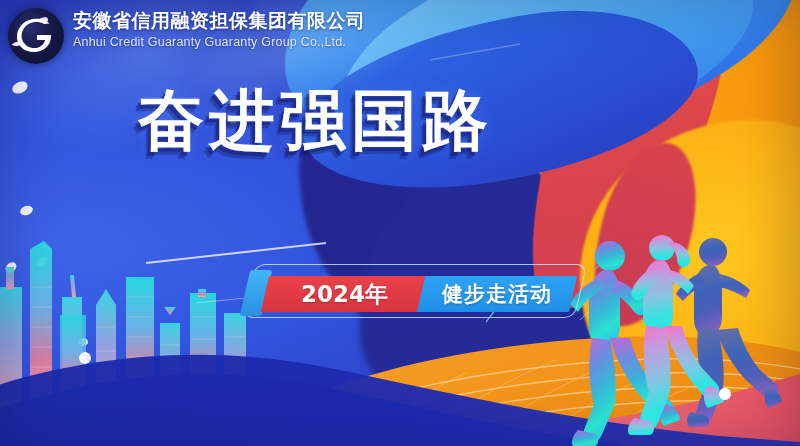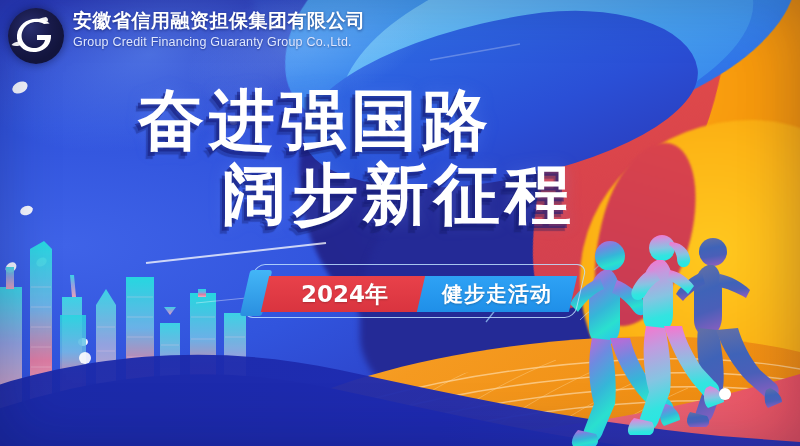--- a/index.html
+++ b/index.html
@@ -346,27 +346,26 @@
   <div class="header">
     <div class="logo-mark">
       <svg width="56" height="56" viewBox="0 0 56 56">
         <path d="M36 16 C29 12, 19 14, 15 22 C11 30, 16 39, 25 40 C31 40.6, 36 37, 37 32 L29 32 L29 27 L43 27 C43.6 35, 38 43, 28 44 C16 45, 8 37, 9 27 C10 16, 21 9, 32 11 C36.5 11.8, 39.6 13.4, 41.6 15.4 Z" fill="#ffffff"></path>
         <path d="M38 9 C33 9.5, 29 11.5, 27 13.5 C31 12.5, 35.5 12.5, 39.5 13.5 C40.5 12, 40 10, 38 9 Z" fill="#ffffff" opacity=".92"></path>
         <path d="M13 34 C9 33, 5 34.5, 3.5 37 C6.5 38.5, 10.5 38.3, 13.5 36.8 Z" fill="#ffffff" opacity=".9"></path>
       </svg>
     </div>
     <div class="logo-texts">
       <div class="logo-cn">安徽省信用融资担保集团有限公司</div>
-      <div class="logo-en">Group Credit Financing Guaranty Group Co.,Ltd.</div>
+      <div class="logo-en">Anhui Credit Guaranty Guaranty Group Co.,Ltd.</div>
     </div>
   </div>
 
   <div class="title-wrap">
     <div class="title-line title-line1">奋进强国路</div>
-    <div class="title-line title-line2">阔步新征程</div>
   </div>
 
   <div class="banner">
     <div class="banner-frame"></div>
     <div class="banner-accent"></div>
     <div class="banner-red">
       <span class="banner-text yr">2024年</span>
     </div>
     <div class="banner-blue">
       <span class="banner-text">健步走活动</span>

